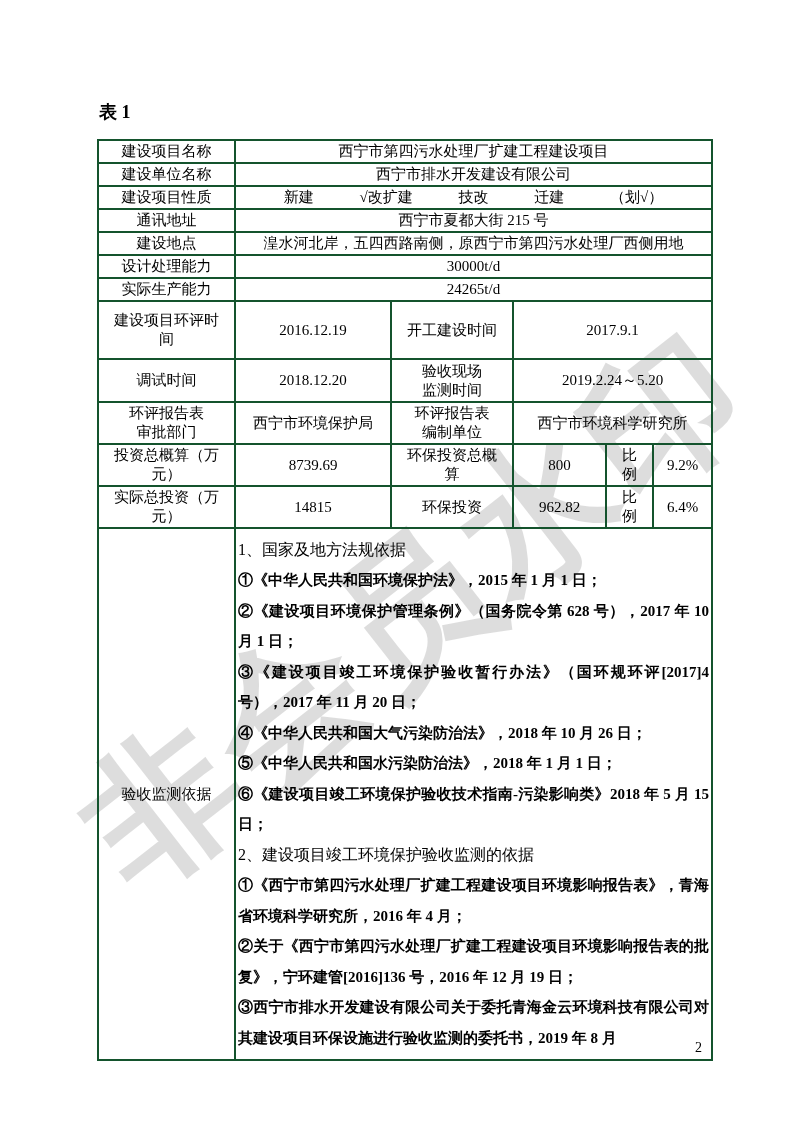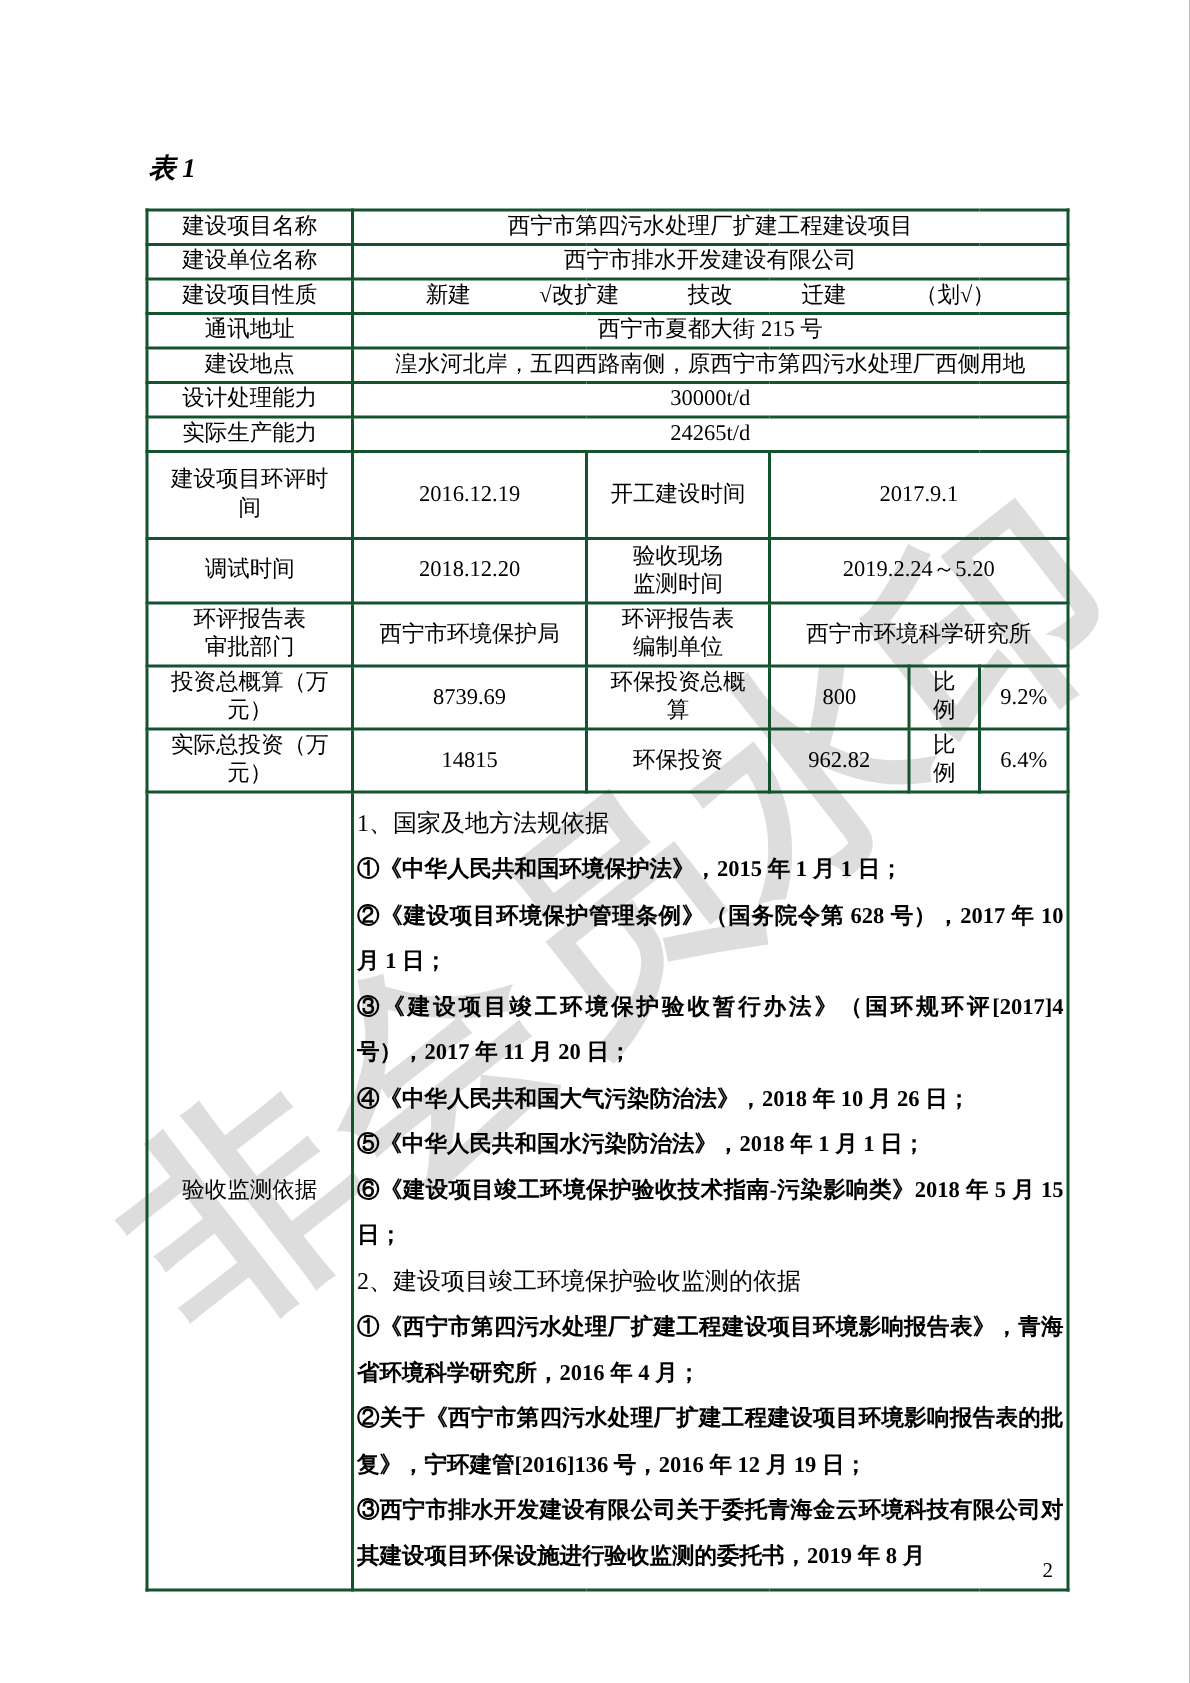--- a/index.html
+++ b/index.html
@@ -9,21 +9,21 @@
     overflow:hidden;margin:0 auto;
   }
   .watermark{
     position:absolute;left:30px;top:330px;width:770px;height:560px;
     display:flex;align-items:center;justify-content:center;
     transform:rotate(-38deg);transform-origin:50% 50%;
     font-size:152px;letter-spacing:6px;white-space:nowrap;
     color:#000;opacity:0.13;z-index:0;pointer-events:none;font-weight:bold;
   }
   .doc-title{
-    position:absolute;left:99px;top:100px;font-size:18px;font-weight:bold;z-index:2;font-style:italic;
+    position:absolute;left:99px;top:100px;font-size:18px;font-weight:bold;z-index:2;
   }
   table.info{
     position:absolute;left:97px;top:139px;width:614px;z-index:1;
     border-collapse:collapse;table-layout:fixed;background:transparent;
   }
   table.info td{
     border:2px solid #14532d;text-align:center;vertical-align:middle;
     font-size:15px;line-height:19px;padding:1px 2px;overflow:hidden;
   }
   .preline{white-space:pre-line}

